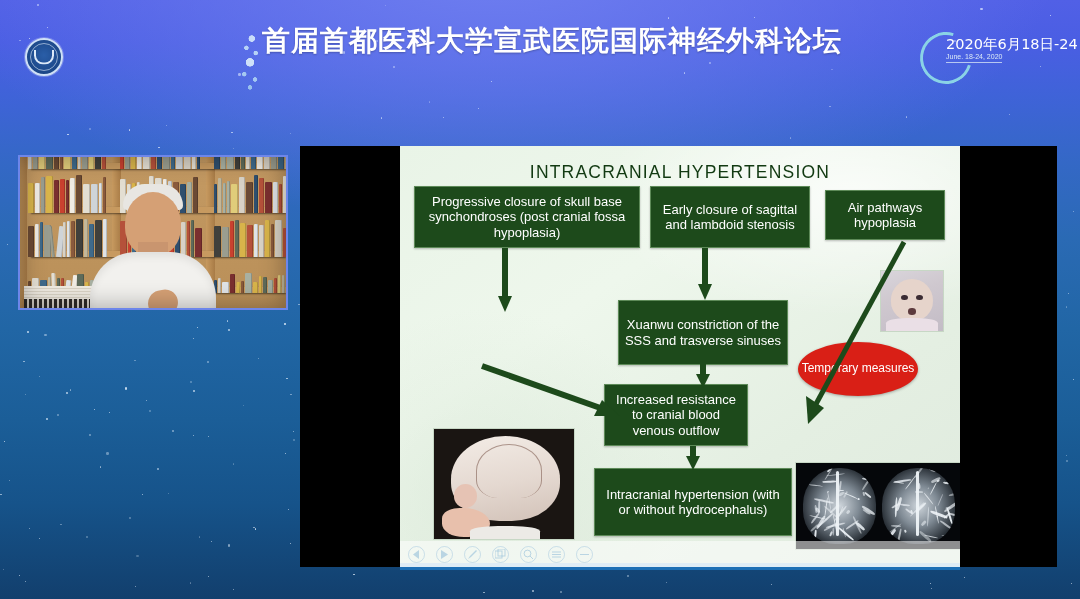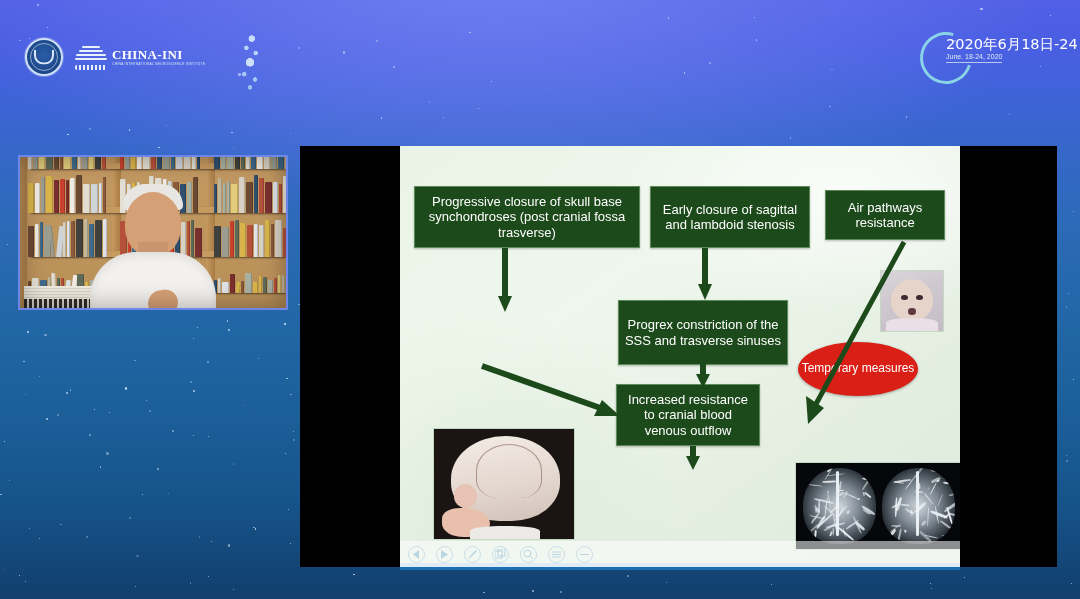--- a/index.html
+++ b/index.html
@@ -293,37 +293,25 @@
       <span class="star" style="left:624.5px;top:449.1px;width:2.4px;height:2.4px;opacity:0.82"></span>
       <span class="star" style="left:39.1px;top:538.1px;width:1px;height:1px;opacity:0.78"></span>
     </div>
 
   <div class="header">
 
     <div class="logos">
       <div class="seal">
         <div class="seal-ring"></div>
       </div>
-      <div class="ini">
-        <div class="ini-mark">
-          <i></i>
-            <i></i>
-            <i></i>
-            <i></i>
-            <i></i>
-        </div>
-        <div class="ini-text">
-          <span class="big">CHINA-INI</span>
-          <span class="small">CHINA INTERNATIONAL NEUROSCIENCE INSTITUTE</span>
-        </div>
-      </div>
     </div>
 
     <div class="title-wrap">
       <div class="title-deco"></div>
+      <div class="title-cn">首届首都医科大学宣武医院国际神经外科论坛</div>
     </div>
 
     <div class="date-badge">
       <div class="date-ring"></div>
       <div class="date-cn">2020年6月18日-24日</div>
       <div class="date-en">June. 18-24, 2020</div>
     </div>
   </div>
 
   <div class="speaker">
@@ -507,32 +495,34 @@
       <div class="neck"></div>
       <div class="torso"></div>
       <div class="hand"></div>
     </div>
     <div class="tilevig"></div>
   </div>
 
   <div class="share">
     <div class="slide">
 
-
-      <div class="gbox" style="left:14px;top:40px;width:226px;height:62px;">Progressive closure of skull base  synchondroses (post cranial fossa trasverse)</div>
+      <div class="slide-title">INTRACRANIAL  HYPERTENSION</div>
+
+      <div class="gbox" style="left:14px;top:40px;width:226px;height:62px;">Progressive closure of skull base  synchondroses (post cranial fossa hypoplasia)</div>
 
       <div class="gbox" style="left:250px;top:40px;width:160px;height:62px;">Early closure of sagittal and lambdoid stenosis</div>
 
-      <div class="gbox" style="left:425px;top:44px;width:120px;height:50px;">Air pathways resistance</div>
-
-
-      <div class="gbox" style="left:218px;top:154px;width:170px;height:65px;">Progrex constriction of  the SSS  and trasverse sinuses</div>
-
-      <div class="gbox" style="left:216px;top:238px;width:144px;height:62px;">Increased resistance to cranial blood venous outflow</div>
-
+      <div class="gbox" style="left:425px;top:44px;width:120px;height:50px;">Air pathways hypoplasia</div>
+
+
+      <div class="gbox" style="left:218px;top:154px;width:170px;height:65px;">Xuanwu constriction of  the SSS  and trasverse sinuses</div>
+
+      <div class="gbox" style="left:204px;top:238px;width:144px;height:62px;">Increased resistance to cranial blood venous outflow</div>
+
+      <div class="gbox" style="left:194px;top:322px;width:198px;height:68px;">Intracranial hypertension (with or without hydrocephalus)</div>
 
       <div class="redellipse" style="left:398px;top:196px;width:120px;height:54px;">Temporary measures</div>
 
       <div class="photo" style="left:480px;top:124px;width:62px;height:60px;">
         <div class="baby-face">
           <div class="bhead"></div>
           <div class="beye l"></div>
           <div class="beye r"></div>
           <div class="bmouth"></div>
           <div class="bbody"></div>

